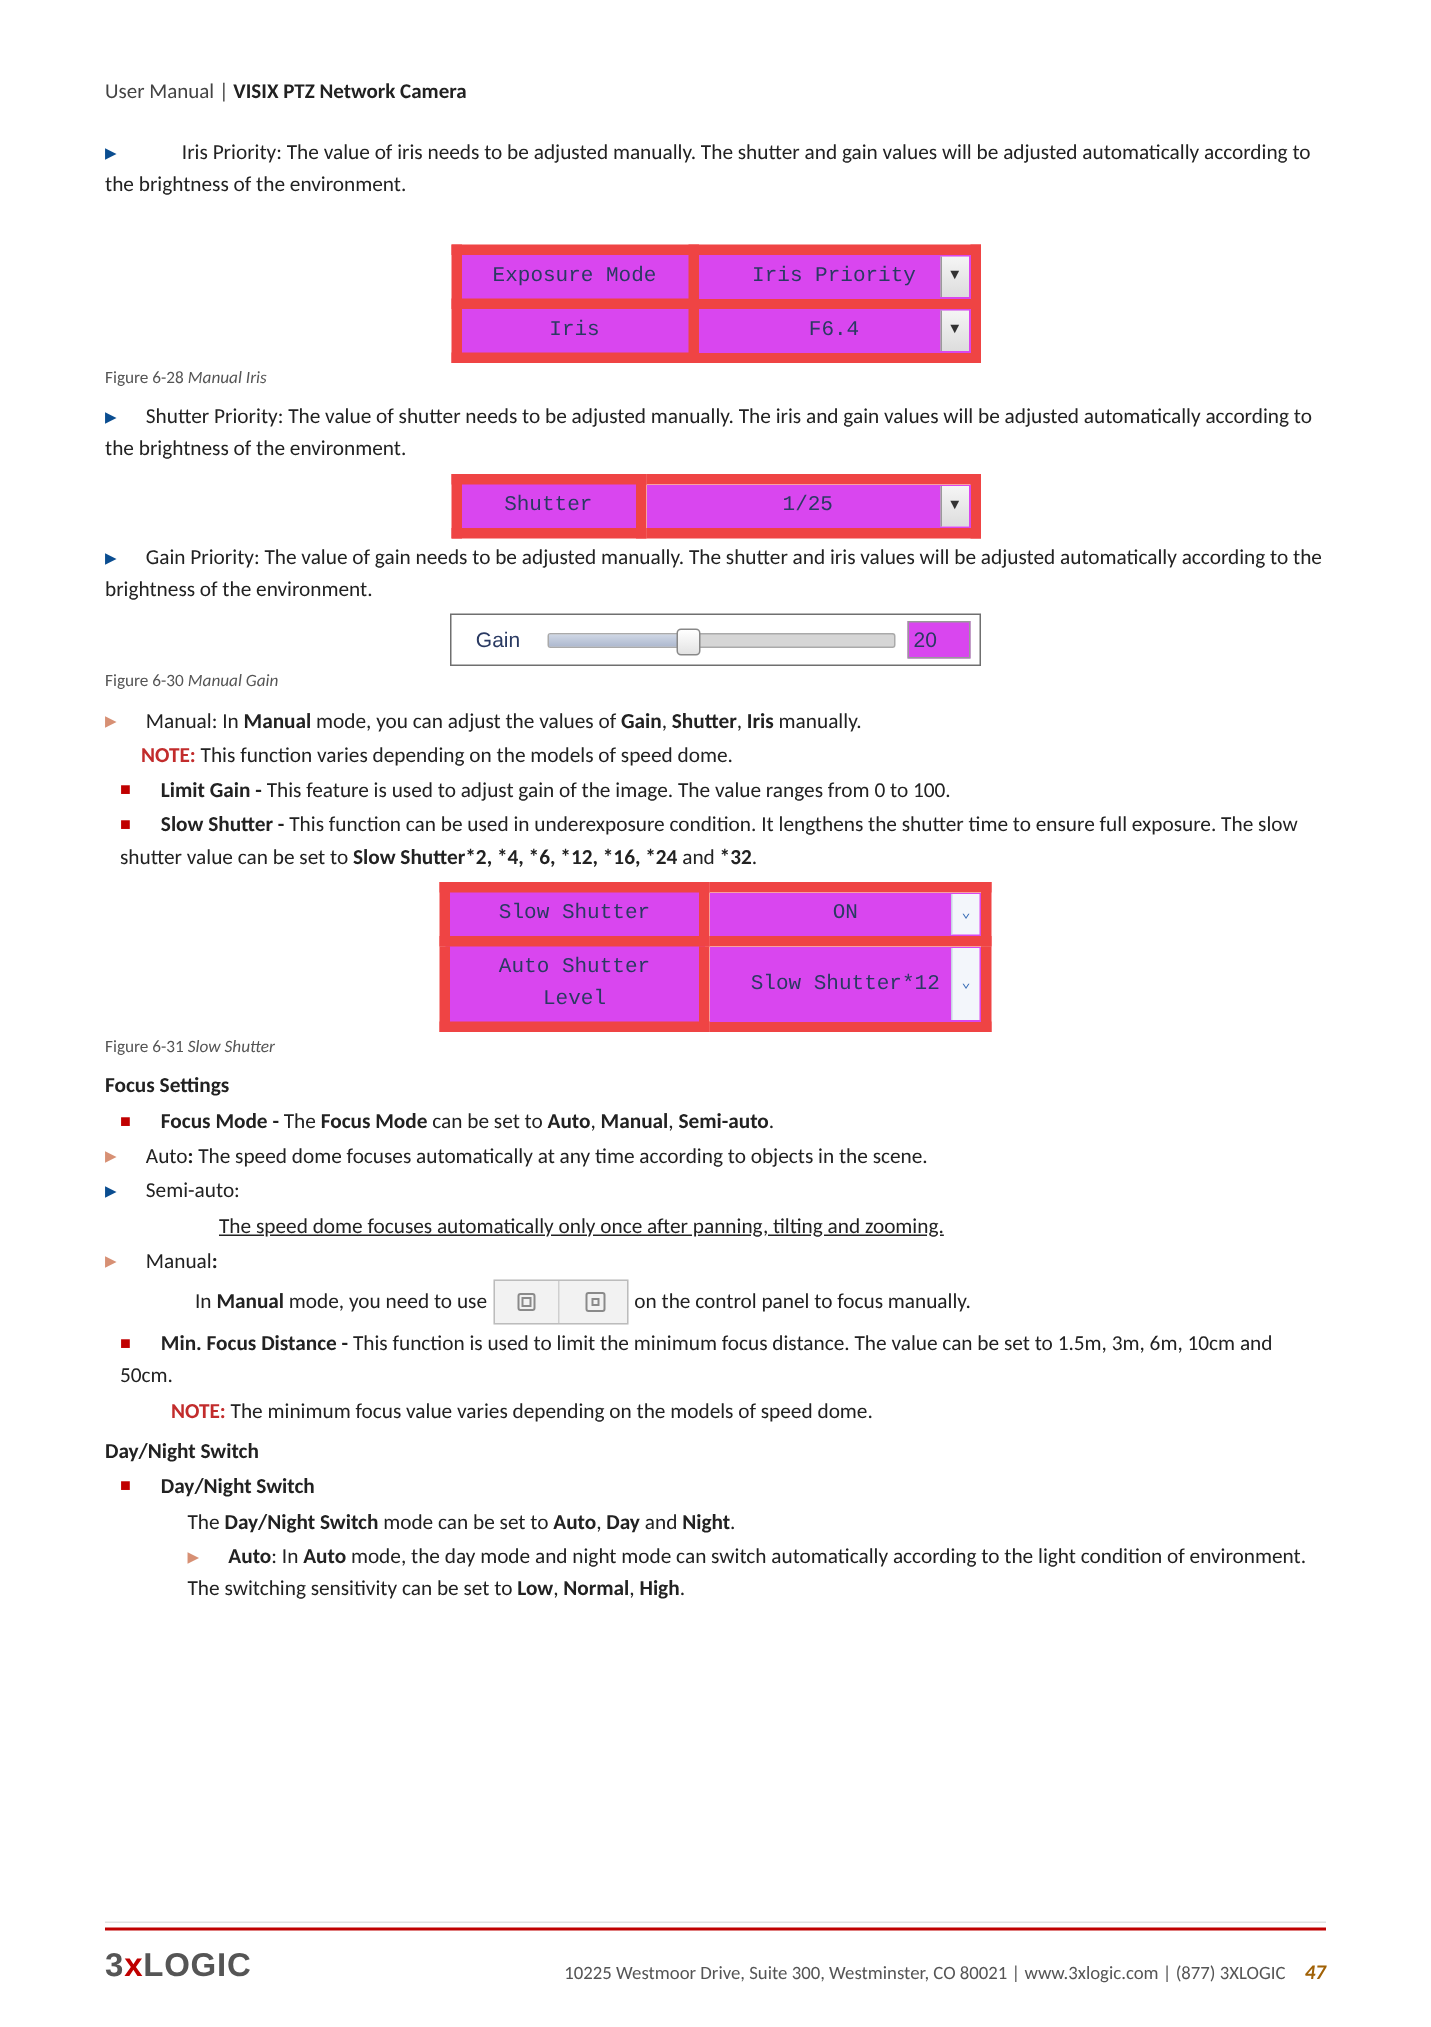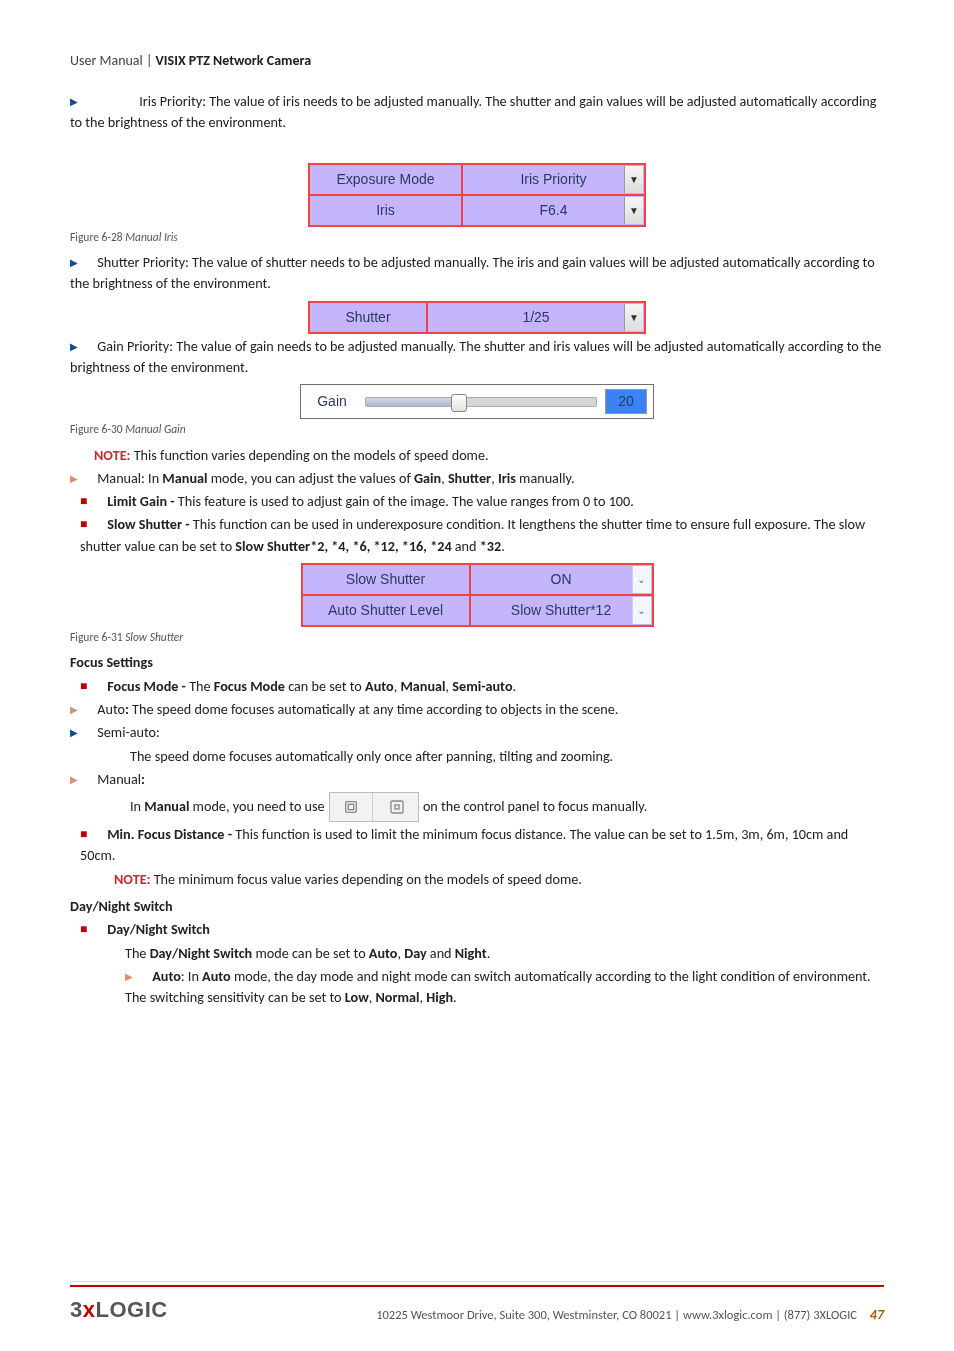--- a/index.html
+++ b/index.html
@@ -50,41 +50,41 @@
     color: #c00000;
     font-size: 12px;
     display: inline-block;
     width: 24px;
     position: relative;
     top:-1px;
   }
   .para {
     margin: 2px 0;
   }
-  .sub-indent { padding-left: 24px; display: block; margin-left: 18px; }
+  .sub-indent { padding-left: 24px; display: block; }
   .center-block { text-align: center; margin: 6px 0 2px 0; }
   .fig-caption {
     font-size: 11.5px;
     color: #555;
     margin: 2px 0 6px 0;
   }
   .fig-caption .ital { font-style: italic; }
 
   
   .ui-table {
     border-collapse: collapse;
     margin: 0 auto;
   }
   .ui-table td {
-    border: 2px solid #ef4444;
+    border: 7px solid #ef4444;
     padding: 4px 8px;
-    font-family: Liberation Sans, sans-serif;
+    font-family: Liberation Mono, monospace;
     font-size: 14px;
     color: #2a3a62;
-    background:#c4b5fd;
+    background:#d946ef;
   }
   .ui-table td.label { width: 135px; }
   .ui-table td.value { width: 165px; position: relative;}
   .dd-arrow {
     position:absolute; right:1px; top:1px; bottom:1px; width:18px;
     background: linear-gradient(#f5f5f5,#ddd);
     border-left:1px solid #9a9a9a;
     display:flex;align-items:center;justify-content:center;
     font-size:10px;color:#333;
   }
@@ -103,21 +103,21 @@
   .slider-fill {
     position:absolute; left:0; top:0; bottom:0; width:38%;
     background: linear-gradient(#cfd7e5,#aeb9cf);
   }
   .slider-handle {
     position:absolute; top:-4px; left:37%; width:14px; height:16px;
     border:1px solid #888; border-radius:3px;
     background: linear-gradient(#fff,#e3e3e3);
   }
   .slider-val{
-    width:34px; text-align:center; border:1px solid #999; padding:1px 3px; background:#3b82f6;
+    width:34px; text-align:left; border:1px solid #999; padding:1px 3px; background:#d946ef;
   }
 
   .note-red { color:#c22c2c; font-weight:bold;}
   .b { font-weight:bold;}
   .heading { font-weight:bold; margin-top:6px; }
 
   .focus-btns {
     display:inline-block; vertical-align:middle;
     border:1px solid #bcbcbc; background:#f2f2f2; height:28px;
     margin:0 4px;
@@ -213,25 +213,25 @@
         <div class="slider-fill"></div>
         <div class="slider-handle"></div>
       </div>
       <span class="slider-val">20</span>
     </div>
   </div>
   <div class="fig-caption">
     <span>Figure 6-30  </span><span class="ital">Manual Gain</span>
   </div>
 
+  <div class="indent1 para bullet-tri-red">
+    <span>Manual: In </span><span class="b">Manual</span><span> mode, you can adjust the values of </span><span class="b">Gain</span><span>, </span><span class="b">Shutter</span><span>, </span><span class="b">Iris</span><span> manually.</span>
+  </div>
   <div class="indent1 para" style="padding-left:24px;">
     <span class="note-red">NOTE:</span><span> This function varies depending on the models of speed dome.</span>
-  </div>
-  <div class="indent1 para bullet-tri-red">
-    <span>Manual: In </span><span class="b">Manual</span><span> mode, you can adjust the values of </span><span class="b">Gain</span><span>, </span><span class="b">Shutter</span><span>, </span><span class="b">Iris</span><span> manually.</span>
   </div>
 
   <div class="para bullet-sq" style="margin-left:10px;">
     <span class="b">Limit Gain - </span><span>This feature is used to adjust gain of the image. The value ranges from 0 to 100.</span>
   </div>
 
   <div class="para bullet-sq" style="margin-left:10px;">
     <span class="b">Slow Shutter - </span><span>This function can be used in underexposure condition. It lengthens the shutter time to ensure full exposure. The slow shutter value can be set to </span><span class="b">Slow Shutter*2, *4, *6, *12, *16, *24</span><span> and </span><span class="b">*32</span><span>.</span>
   </div>
 
@@ -265,21 +265,21 @@
     <span class="b">Focus Mode - </span><span>The </span><span class="b">Focus Mode</span><span> can be set to </span><span class="b">Auto</span><span>, </span><span class="b">Manual</span><span>, </span><span class="b">Semi-auto</span><span>.</span>
   </div>
 
   <div class="indent2 para bullet-tri-red">
     <span>Auto</span><span class="b">:   </span><span>The speed dome focuses automatically at any time according to objects in the scene.</span>
   </div>
 
   <div class="indent2 para bullet-tri">
     <span>Semi-auto:</span>
   </div>
-  <div class="indent2 para" style="padding-left:0px; margin-left:60px;">The speed dome focuses automatically only once after panning, tilting and zooming.</div>
+  <div class="indent2 para" style="padding-left:0px; margin-left:76px;text-decoration:underline;">The speed dome focuses automatically only once after panning, tilting and zooming.</div>
 
   <div class="indent2 para bullet-tri-red">
     <span>Manual</span><span class="b">:</span>
   </div>
 
   <div class="indent2 para" style="margin-left:60px; display:flex; align-items:center; flex-wrap:wrap;">
     <span><span>In </span><span class="b">Manual</span><span> mode, you need to use </span></span>
     <span class="focus-btns">
       <span>
         <svg class="svg-icon" viewBox="0 0 24 24">

